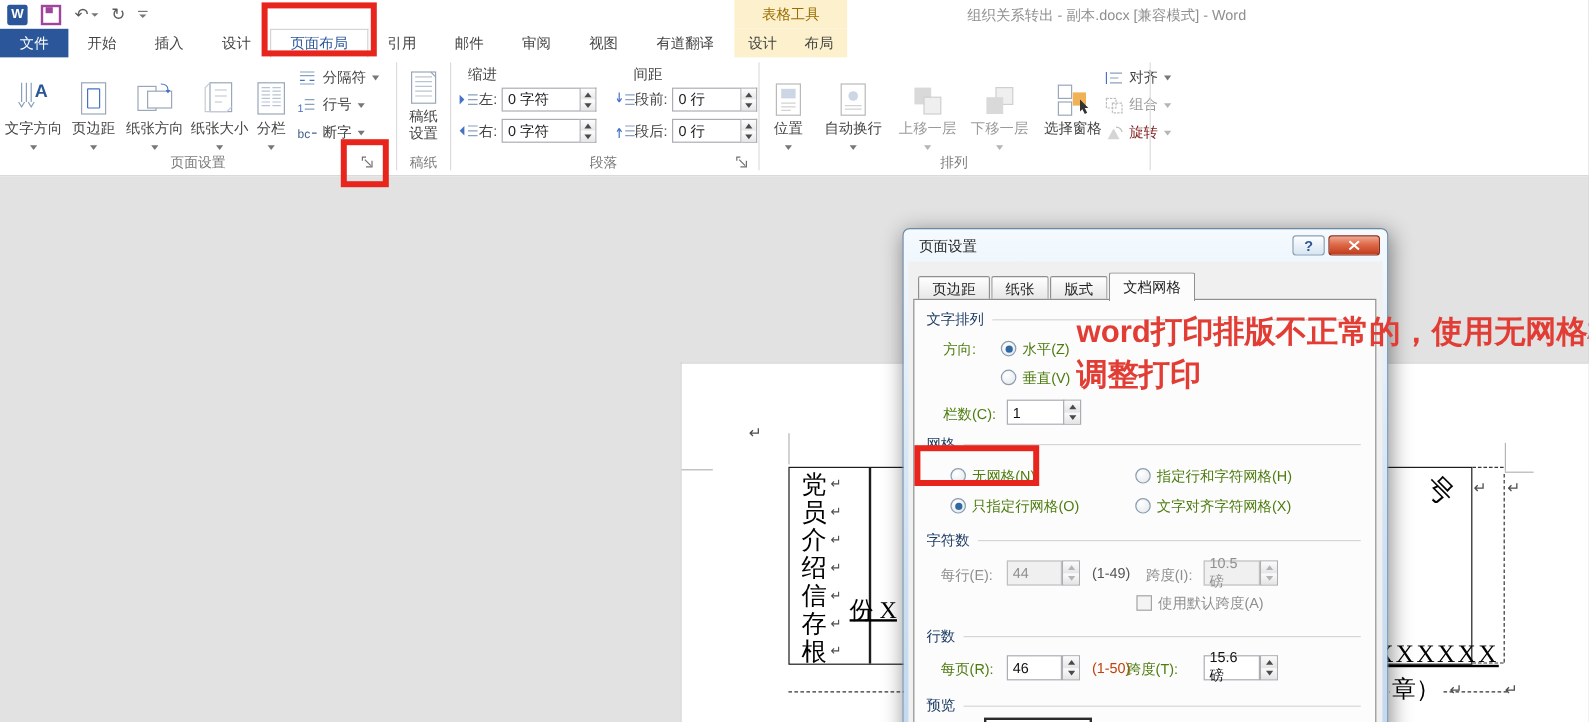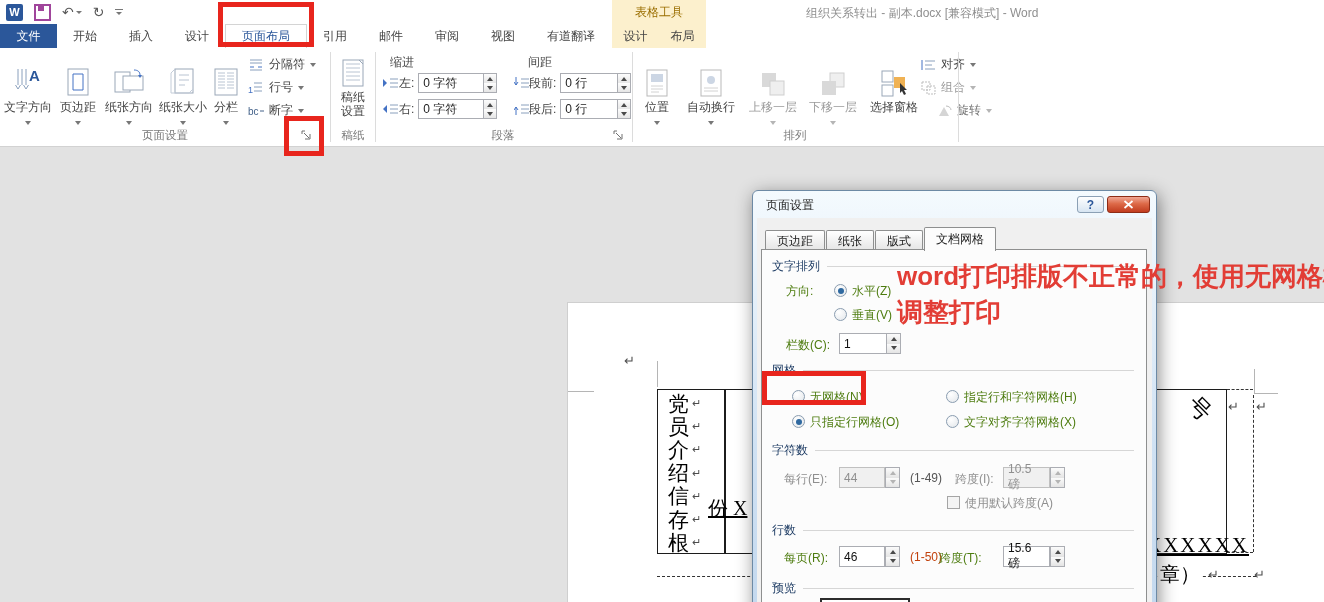--- a/index.html
+++ b/index.html
@@ -389,21 +389,21 @@
       <div class="sbtn" style="left:288px;top:31px;color:#9a9a9a">
         <span>
             <svg width="15" height="14">
               <rect x="1" y="1" width="8" height="8" fill="none" stroke="#bdbdbd" stroke-dasharray="2 1"></rect>
               <rect x="6" y="5" width="8" height="8" fill="none" stroke="#bdbdbd" stroke-dasharray="2 1"></rect>
             </svg>
           </span>
         <span>组合</span>
         <span class="dar" style="margin-top:0;border-top-color:#b5b5b5"></span>
       </div>
-      <div class="sbtn" style="left:304px;top:54px;color:#737373">
+      <div class="sbtn" style="left:288px;top:54px;color:#7f1d1d">
         <span>
             <svg width="15" height="14">
               <path d="M2 12l5-9 5 9z" fill="#d5d5d5"></path>
               <path d="M9 2c3 0 5 2 5 4" stroke="#bdbdbd" fill="none"></path>
             </svg>
           </span>
         <span>旋转</span>
         <span class="dar" style="margin-top:0;border-top-color:#b5b5b5"></span>
       </div>
       <div class="grp-label">排列</div>

